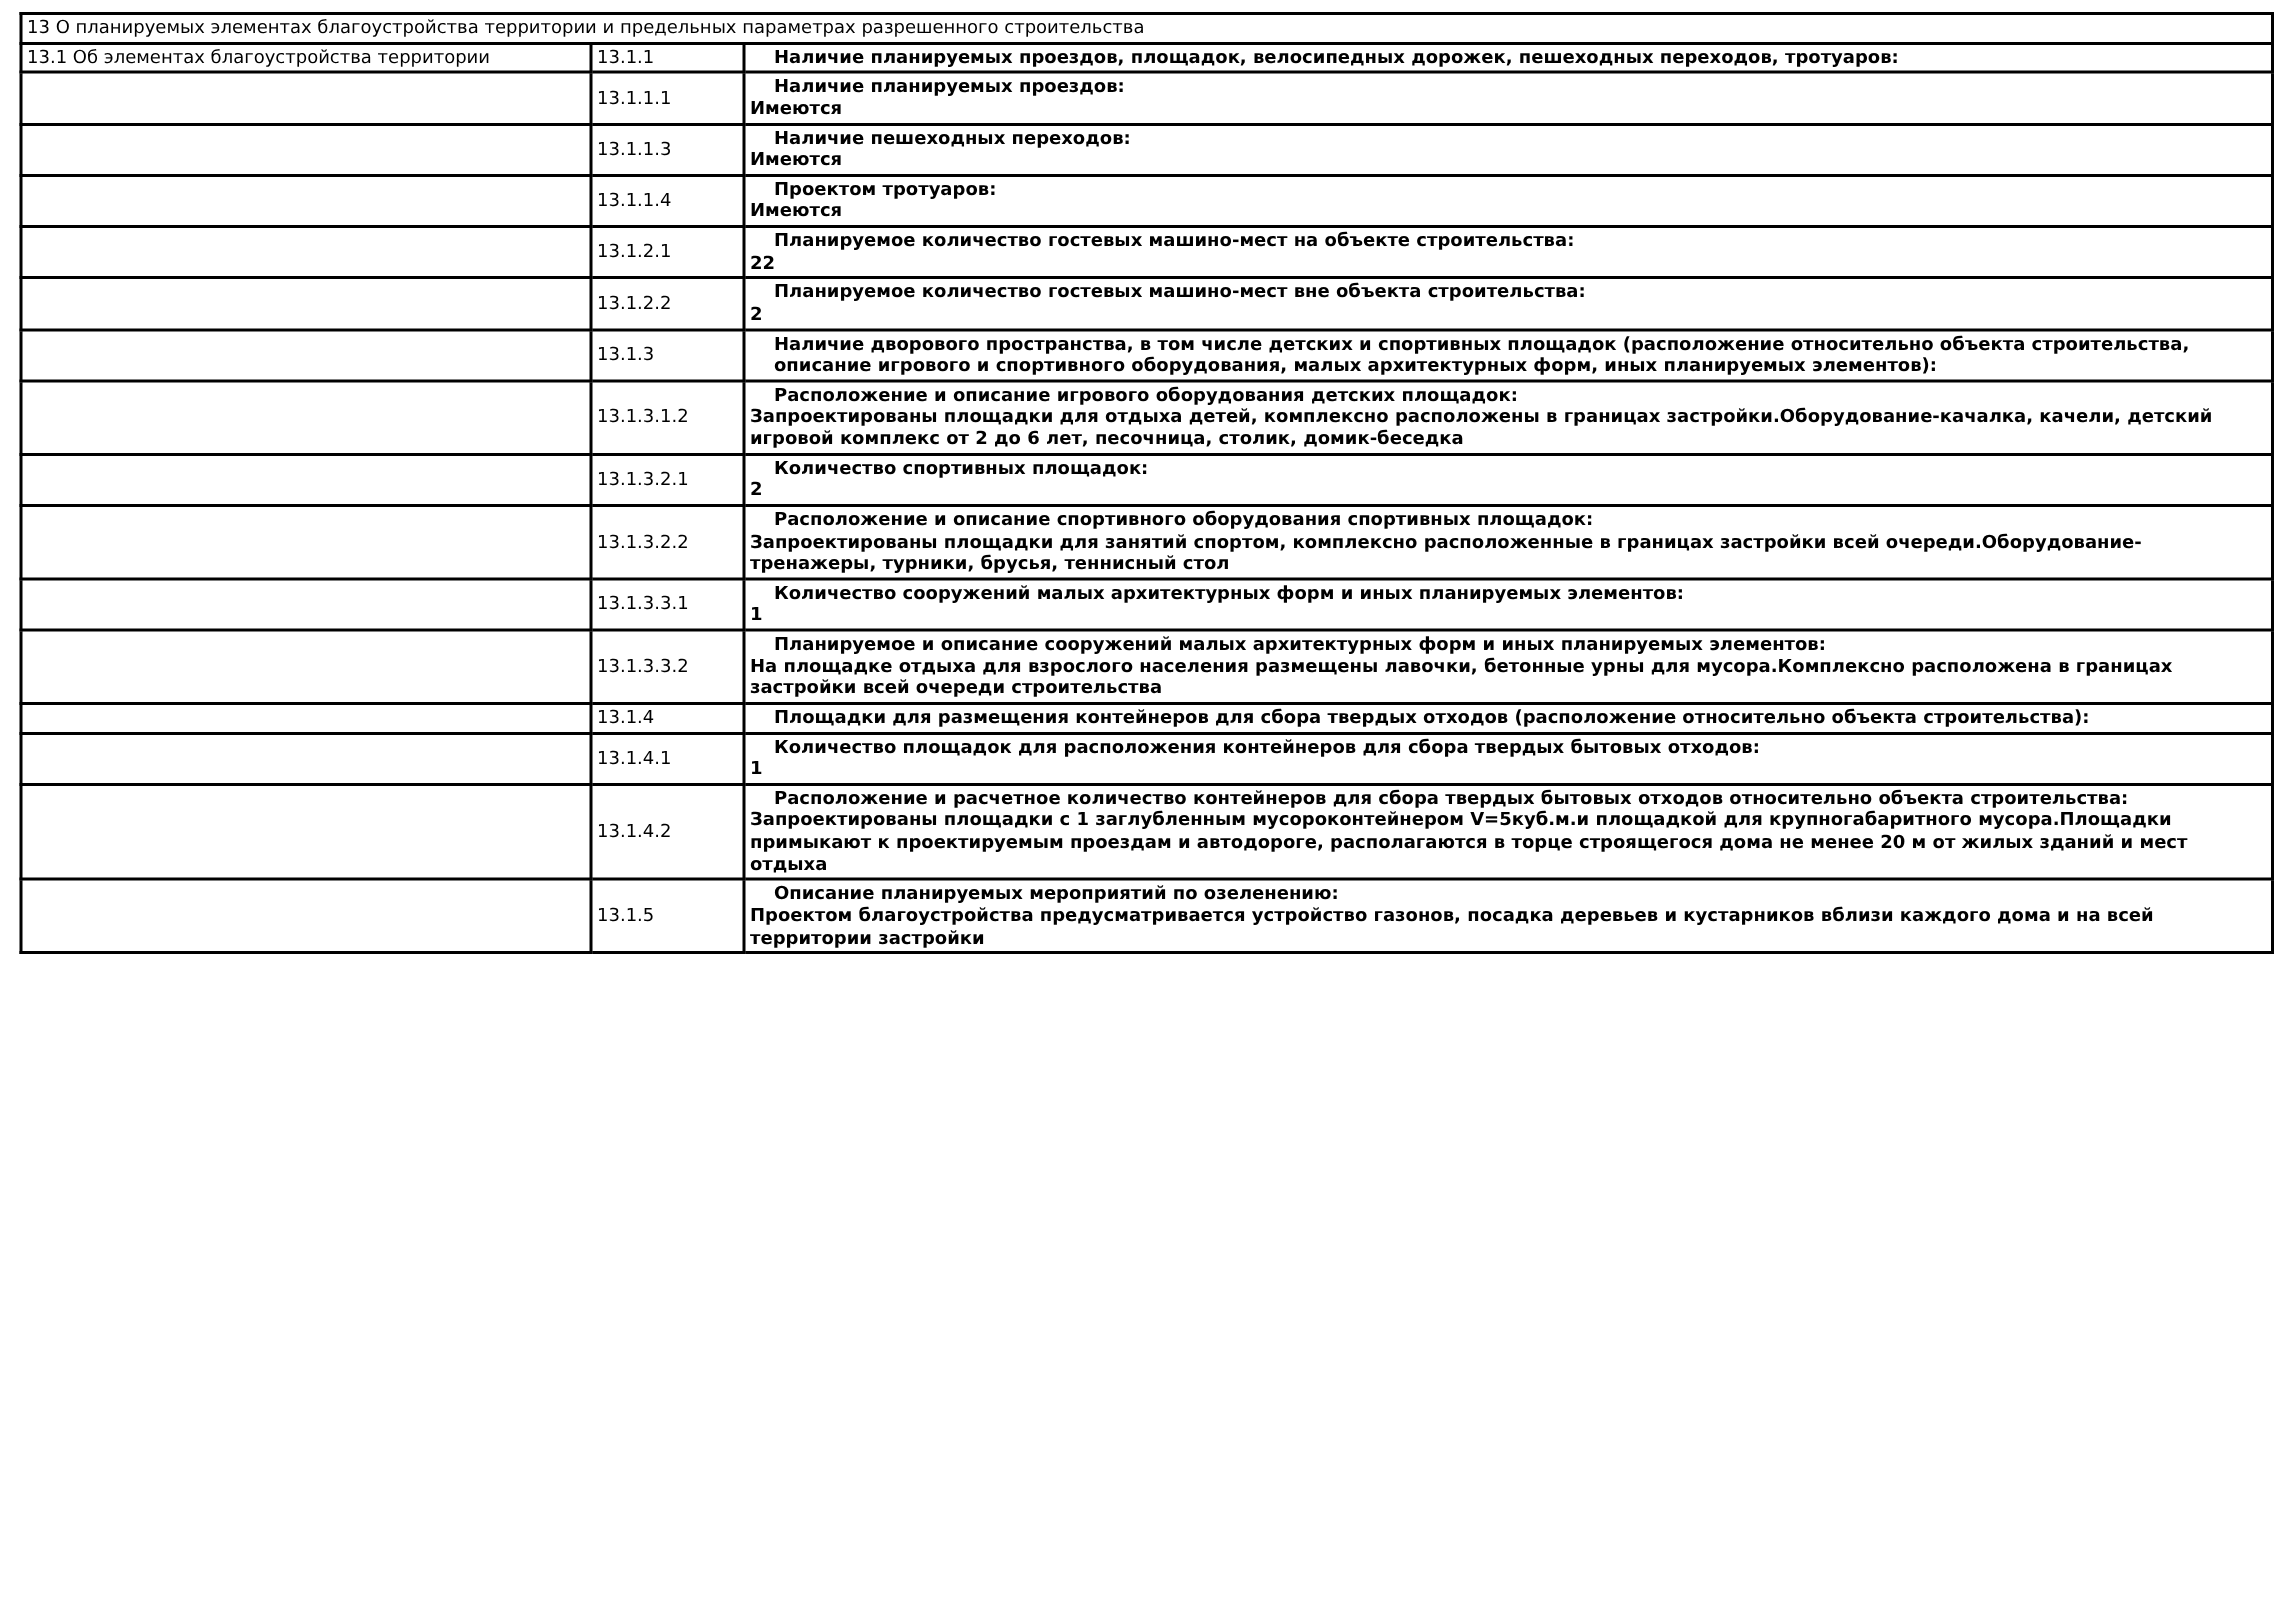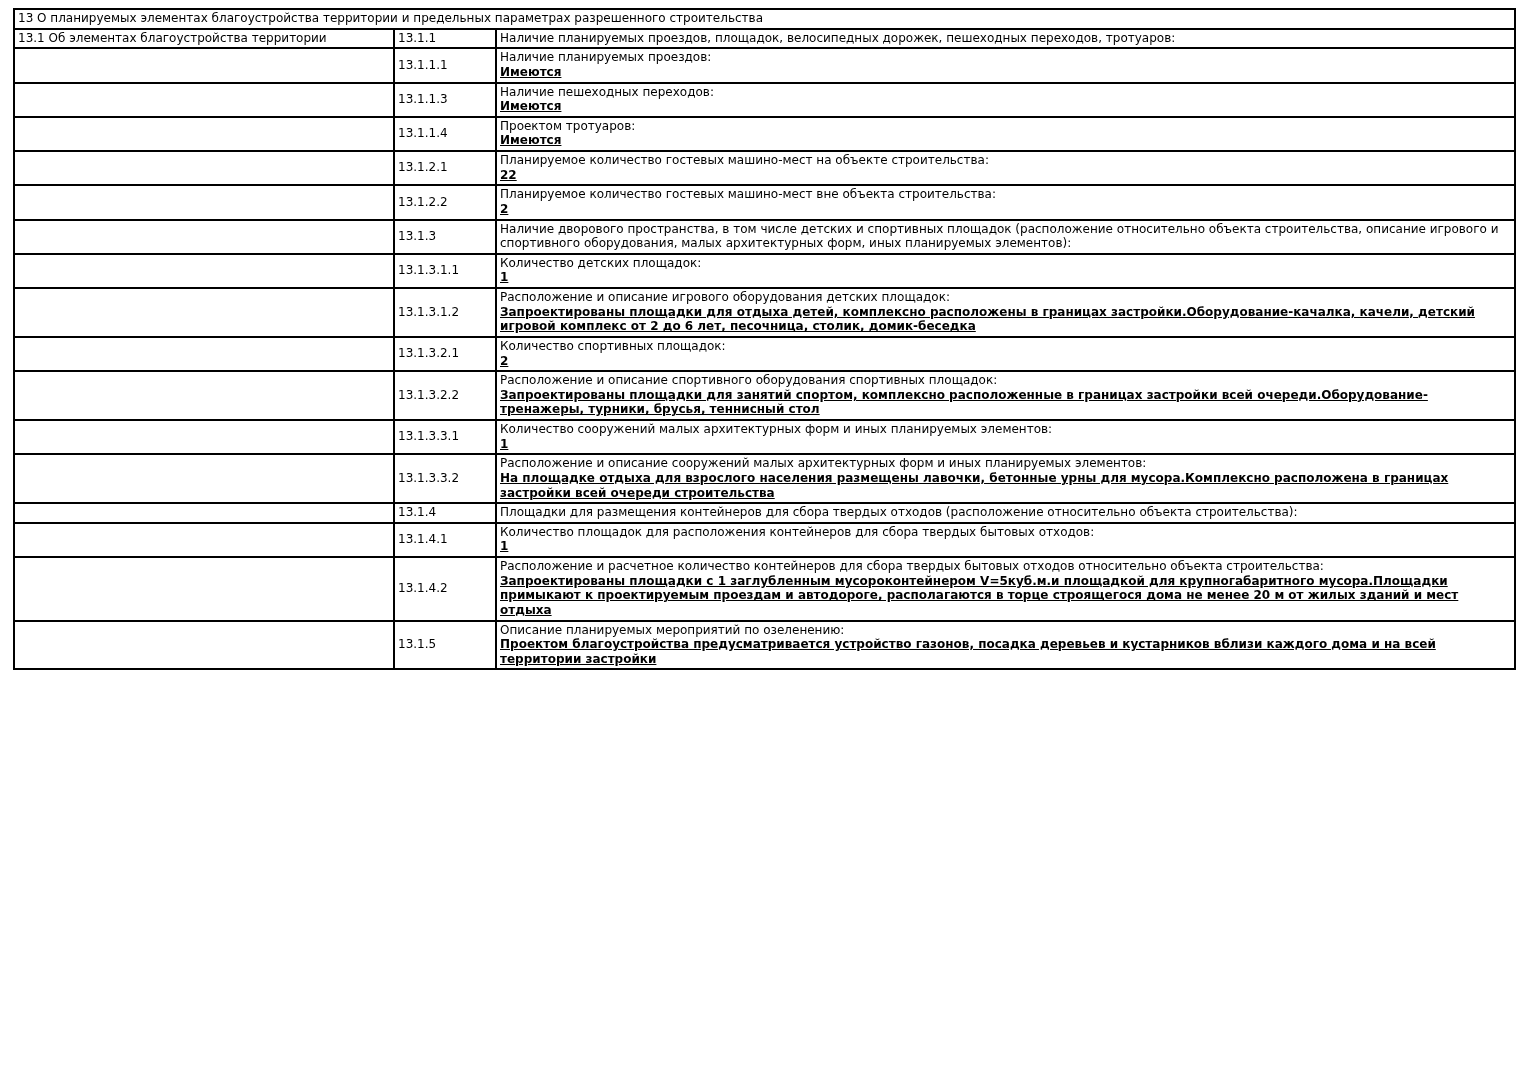--- a/index.html
+++ b/index.html
@@ -35,25 +35,25 @@
     td.section-cell {
       vertical-align: top;
     }
     td.code-cell {
       vertical-align: middle;
     }
     td.desc-cell {
       vertical-align: middle;
     }
     .row-label {
-      font-weight: normal;
+      font-weight: bold;
+      margin-left: 16px;
     }
     .row-value {
       font-weight: bold;
-      text-decoration: underline;
     }
   </style>
 </head>
 <body>
 
 <div class="page">
   <table class="decl-table">
     <colgroup>
       <col style="width: 380px">
       <col style="width: 102px">
@@ -122,28 +122,20 @@
 
   <tr>
     <td class="section-cell"></td>
     <td class="code-cell">13.1.3</td>
     <td class="desc-cell">
       <div class="row-label">Наличие дворового пространства, в том числе детских и спортивных площадок (расположение относительно объекта строительства, описание игрового и спортивного оборудования, малых архитектурных форм, иных планируемых элементов):</div>
       <div class="row-value"></div>
     </td>
   </tr>
 
-  <tr>
-    <td class="section-cell"></td>
-    <td class="code-cell">13.1.3.1.1</td>
-    <td class="desc-cell">
-      <div class="row-label">Количество детских площадок:</div>
-      <div class="row-value">1</div>
-    </td>
-  </tr>
 
   <tr>
     <td class="section-cell"></td>
     <td class="code-cell">13.1.3.1.2</td>
     <td class="desc-cell">
       <div class="row-label">Расположение и описание игрового оборудования детских площадок:</div>
       <div class="row-value">Запроектированы площадки для отдыха детей, комплексно расположены в границах застройки.Оборудование-качалка, качели, детский игровой комплекс от 2 до 6 лет, песочница, столик, домик-беседка</div>
     </td>
   </tr>
 
@@ -171,21 +163,21 @@
     <td class="desc-cell">
       <div class="row-label">Количество сооружений малых архитектурных форм и иных планируемых элементов:</div>
       <div class="row-value">1</div>
     </td>
   </tr>
 
   <tr>
     <td class="section-cell"></td>
     <td class="code-cell">13.1.3.3.2</td>
     <td class="desc-cell">
-      <div class="row-label">Расположение и описание сооружений малых архитектурных форм и иных планируемых элементов:</div>
+      <div class="row-label">Планируемое и описание сооружений малых архитектурных форм и иных планируемых элементов:</div>
       <div class="row-value">На площадке отдыха для взрослого населения размещены лавочки, бетонные урны для мусора.Комплексно расположена в границах застройки всей очереди строительства</div>
     </td>
   </tr>
 
   <tr>
     <td class="section-cell"></td>
     <td class="code-cell">13.1.4</td>
     <td class="desc-cell">
       <div class="row-label">Площадки для размещения контейнеров для сбора твердых отходов (расположение относительно объекта строительства):</div>
       <div class="row-value"></div>

